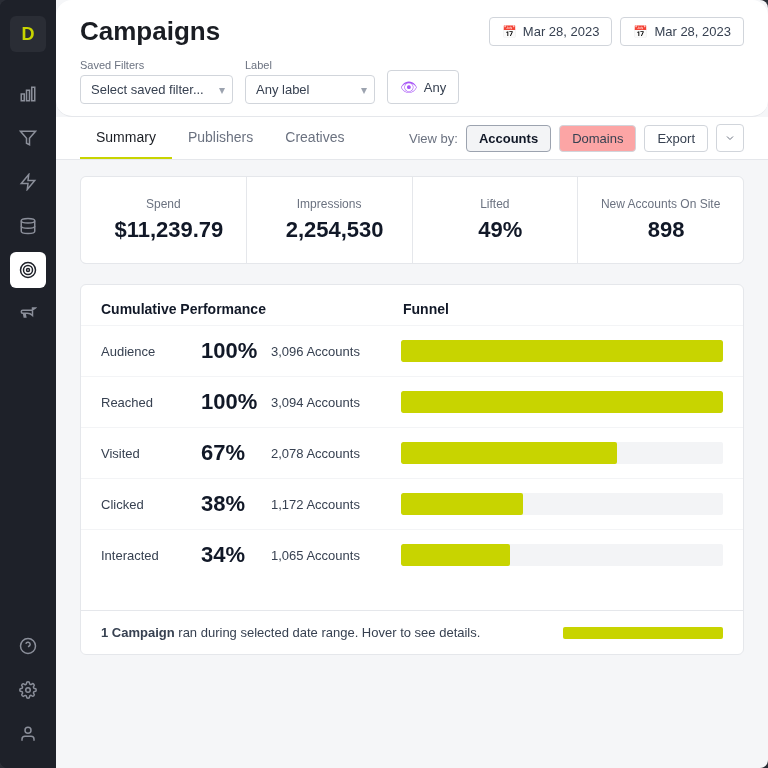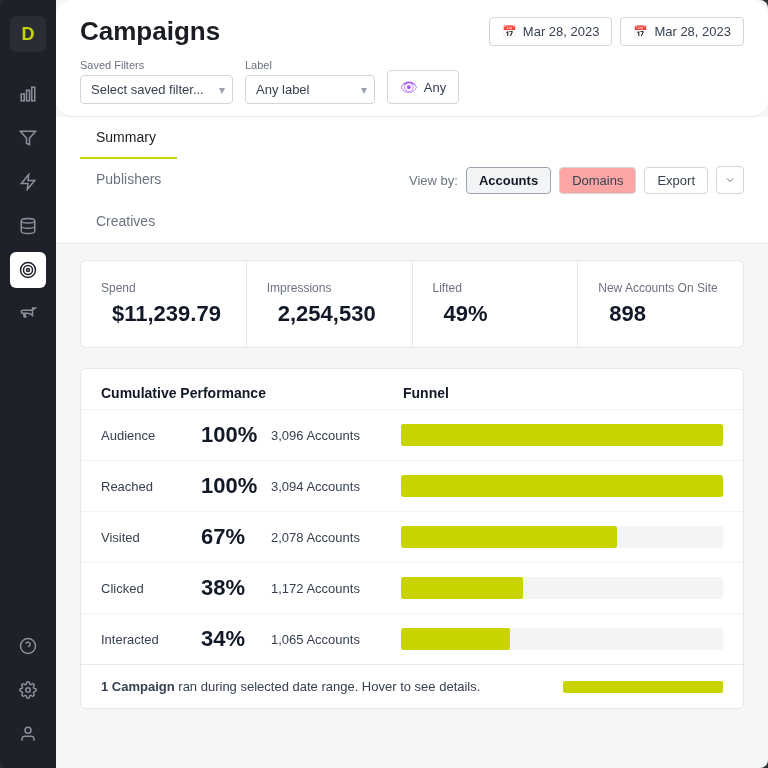--- a/index.html
+++ b/index.html
@@ -167,21 +167,20 @@
       display: flex;
       align-items: center;
       justify-content: space-between;
       background: #fff;
       padding: 0 24px;
       border-bottom: 1px solid #e5e7eb;
     }
     .tabs-left {
       display: flex;
       gap: 0;
-      flex-direction: column;
     }
     .tab {
       padding: 12px 16px;
       font-size: 14px;
       color: #6b7280;
       cursor: pointer;
       border-bottom: 2px solid transparent;
       font-weight: 500;
     }
     .tab.active {
@@ -246,20 +245,21 @@
       background: #e5e7eb;
       border: 1px solid #e5e7eb;
       border-radius: 6px;
       overflow: hidden;
       margin-bottom: 20px;
     }
     .stat-card {
       flex: 1;
       background: #fff;
       padding: 20px;
+      text-align: center;
     }
     .stat-label {
       font-size: 12px;
       color: #6b7280;
       margin-bottom: 6px;
     }
     .stat-value {
       font-size: 22px;
       font-weight: 700;
       color: #111827;
@@ -325,20 +325,21 @@
     }
     
     .campaign-note {
       padding: 14px 20px;
       border-top: 1px solid #e5e7eb;
       font-size: 13px;
       color: #374151;
       display: flex;
       align-items: center;
       justify-content: space-between;
+      margin-top: 30px;
     }
     .campaign-note-text strong {
       font-weight: 700;
     }
     .campaign-bar-small {
       width: 160px;
       height: 12px;
       background: #c8d400;
       border-radius: 2px;
     }

